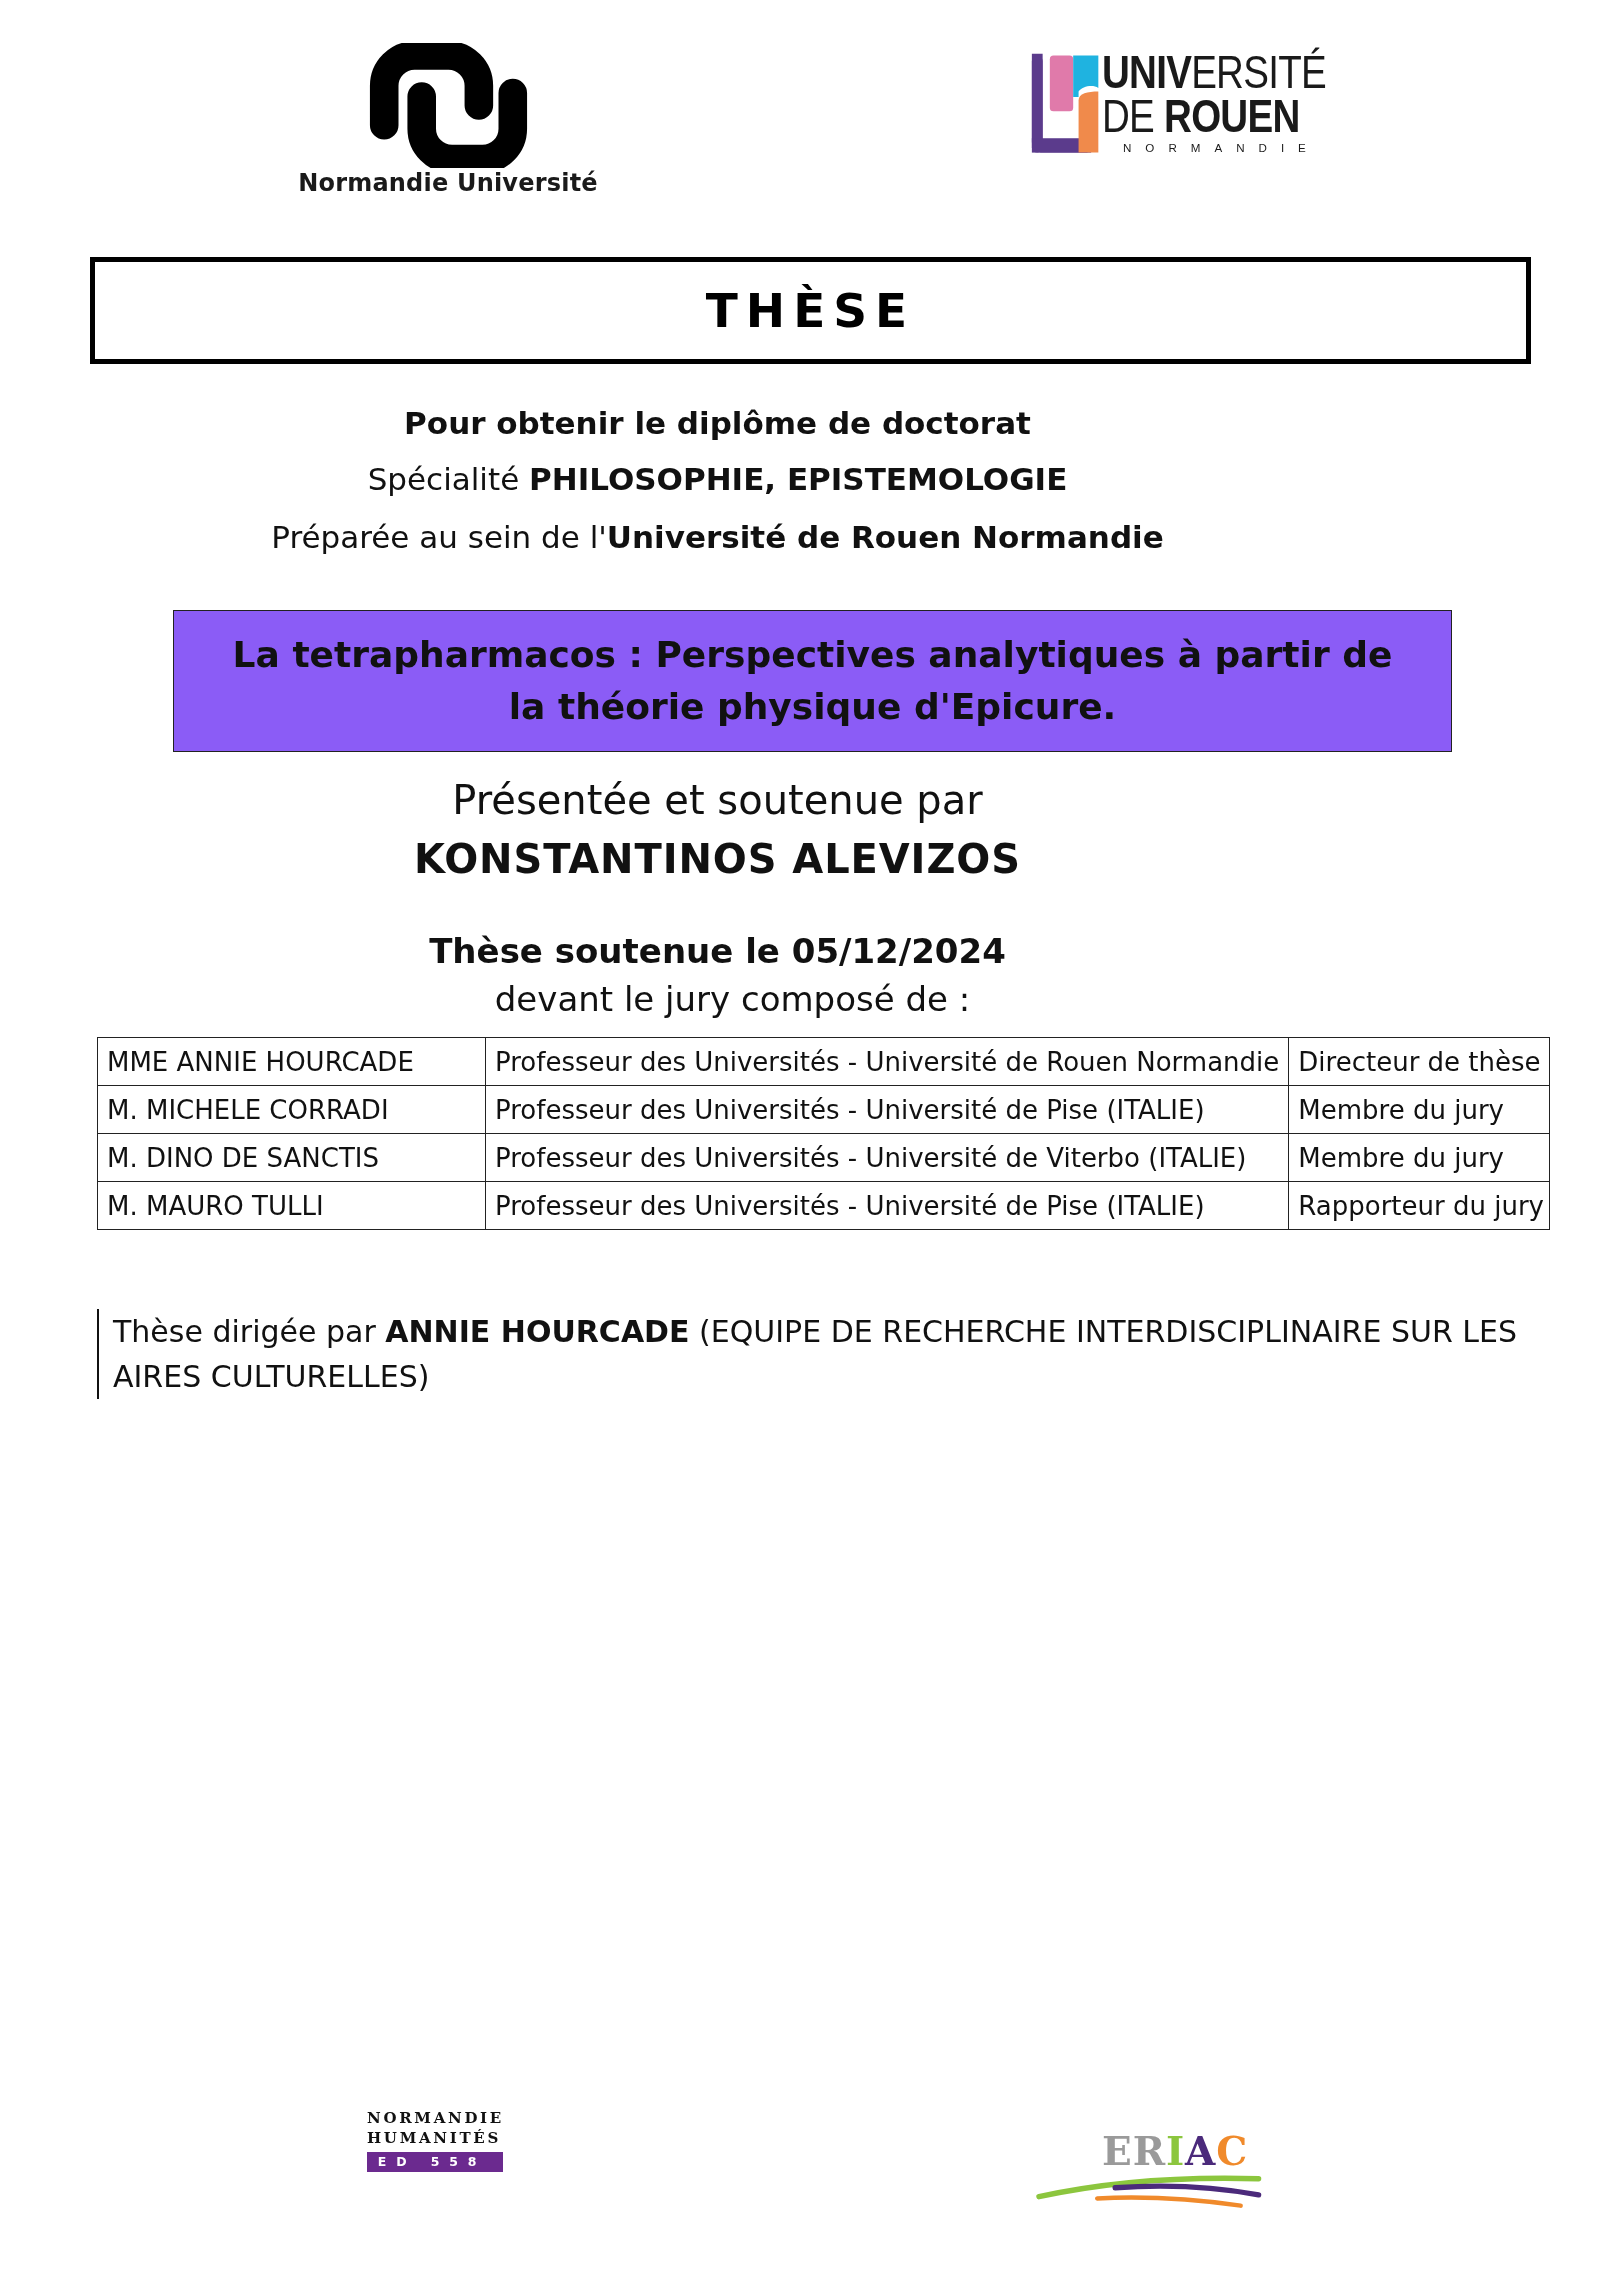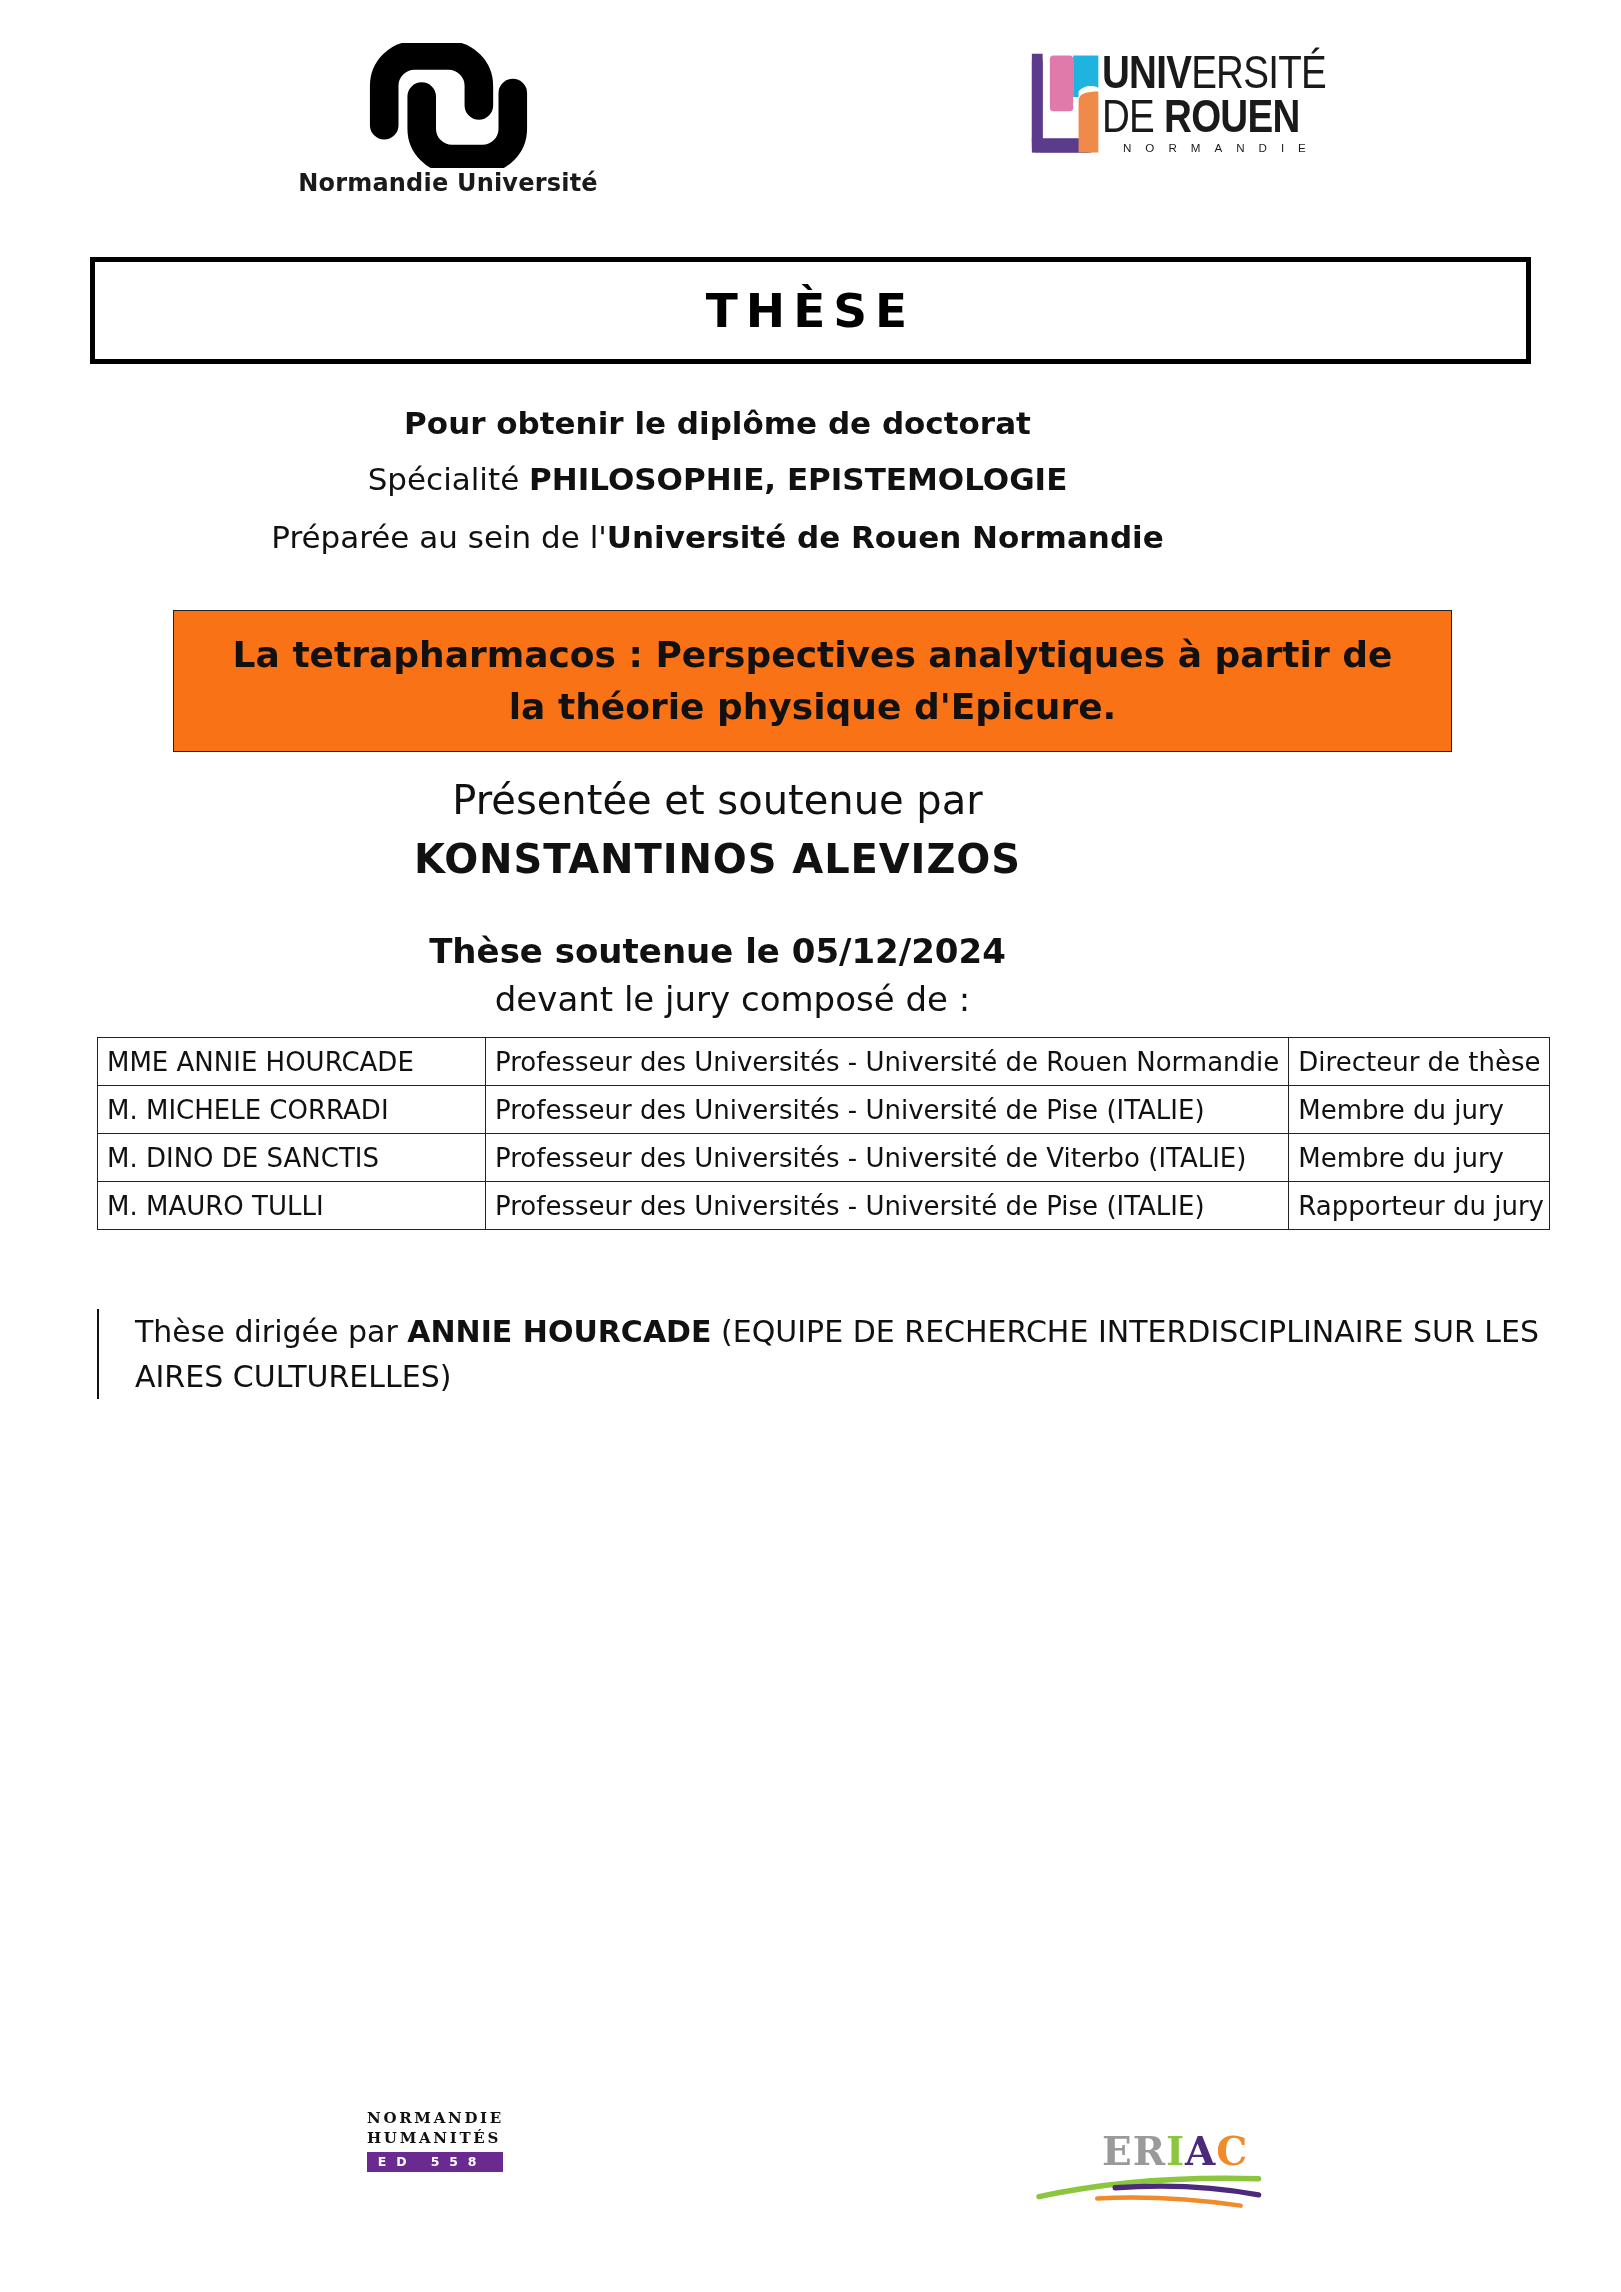--- a/index.html
+++ b/index.html
@@ -21,37 +21,37 @@
   .b { font-weight: bold; }
 
   
   .these-box { left: 90px; top: 257px; width: 1431px; height: 97px; border: 5.4px solid #000;
                display: flex; align-items: center; justify-content: center; }
   .these-title { font-family: "DejaVu Sans", sans-serif; font-weight: bold; font-size: 47px; letter-spacing: 8px; color: #000; }
 
   .center-line { left: 0; width: 1435px; text-align: center; font-size: 31px; color: #111; white-space: nowrap; }
   .center-line .strong { font-weight: bold; }
 
-  .thesis-title-box { left: 173px; top: 610px; width: 1277px; height: 140px; background: #f97316; border: 1.8px solid #222;
+  .thesis-title-box { left: 173px; top: 610px; width: 1277px; height: 140px; background: #8b5cf6; border: 1.8px solid #222;
                       display: flex; align-items: center; justify-content: center; text-align: center; }
   .thesis-title { font-weight: bold; font-size: 36px; line-height: 52px; color: #111; width: 1200px; }
 
   .presented { font-size: 40px; }
   .author { font-size: 40px; font-weight: bold; letter-spacing: 0.9px; }
   .date-line { font-size: 34px; font-weight: bold; }
   .jury-intro { font-size: 34px; margin-left: 15px; }
 
   
   .jury-table { left: 97px; top: 1037px; border-collapse: collapse; font-size: 26px; color: #111; }
   .jury-table td { border: 1.8px solid #222; height: 47px; padding: 0 9px; white-space: nowrap; }
   .jury-table td.c1 { width: 369px; }
   .jury-table td.c2 { width: 772px; }
   .jury-table td.c3 { width: 231px; padding-left: 9px; padding-right: 5px; }
 
-  .director { left: 97px; top: 1309px; width: 1433px; border-left: 2.7px solid #111; padding-left: 36px;
+  .director { left: 97px; top: 1309px; width: 1433px; border-left: 2.7px solid #111; padding-left: 14px;
               font-size: 30px; line-height: 45px; color: #111; }
 
   .nh-logo { left: 367px; top: 2109px; width: 143px; height: 81px; }
   .nh-line { font-family: "DejaVu Serif", serif; font-weight: bold; font-size: 15px; letter-spacing: 2.7px; color: #111; line-height: 19.7px; white-space: nowrap; }
   .nh-band { margin-top: 3.6px; width: 136px; height: 19.7px; background: #6b2a8f; color: #fff; font-size: 12.5px; font-weight: bold;
              letter-spacing: 9.9px; line-height: 19.7px; padding-left: 10.7px; box-sizing: border-box; white-space: nowrap; }
 
   .eriac-logo { left: 1030px; top: 2123px; width: 251px; height: 90px; }
   .eriac-text { position: absolute; left: 72px; top: 5.4px; font-family: "DejaVu Serif", serif; font-weight: bold; font-size: 39px; letter-spacing: 0.9px; white-space: nowrap; }
 </style>

